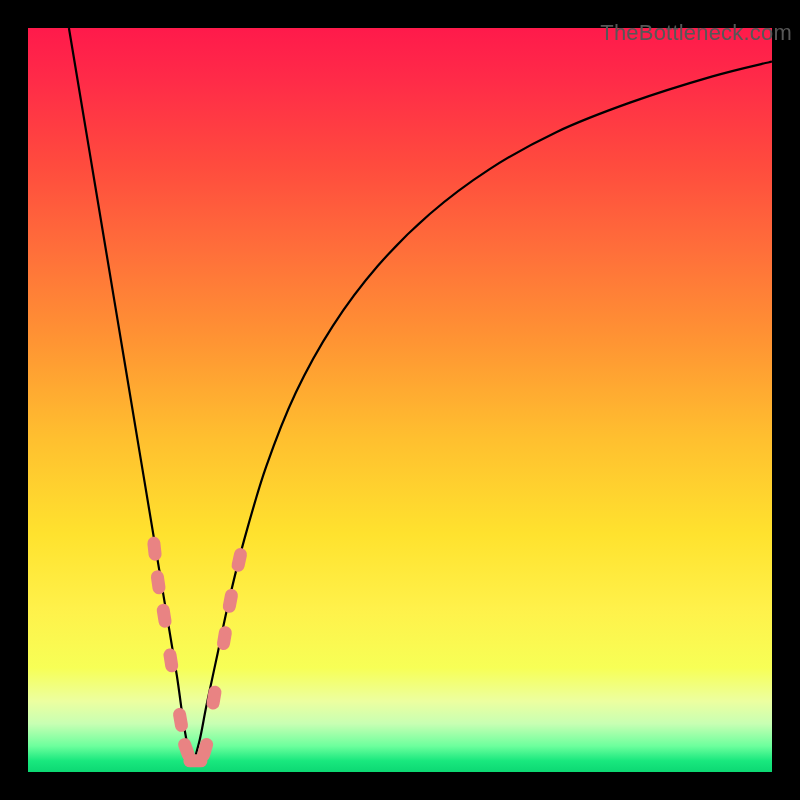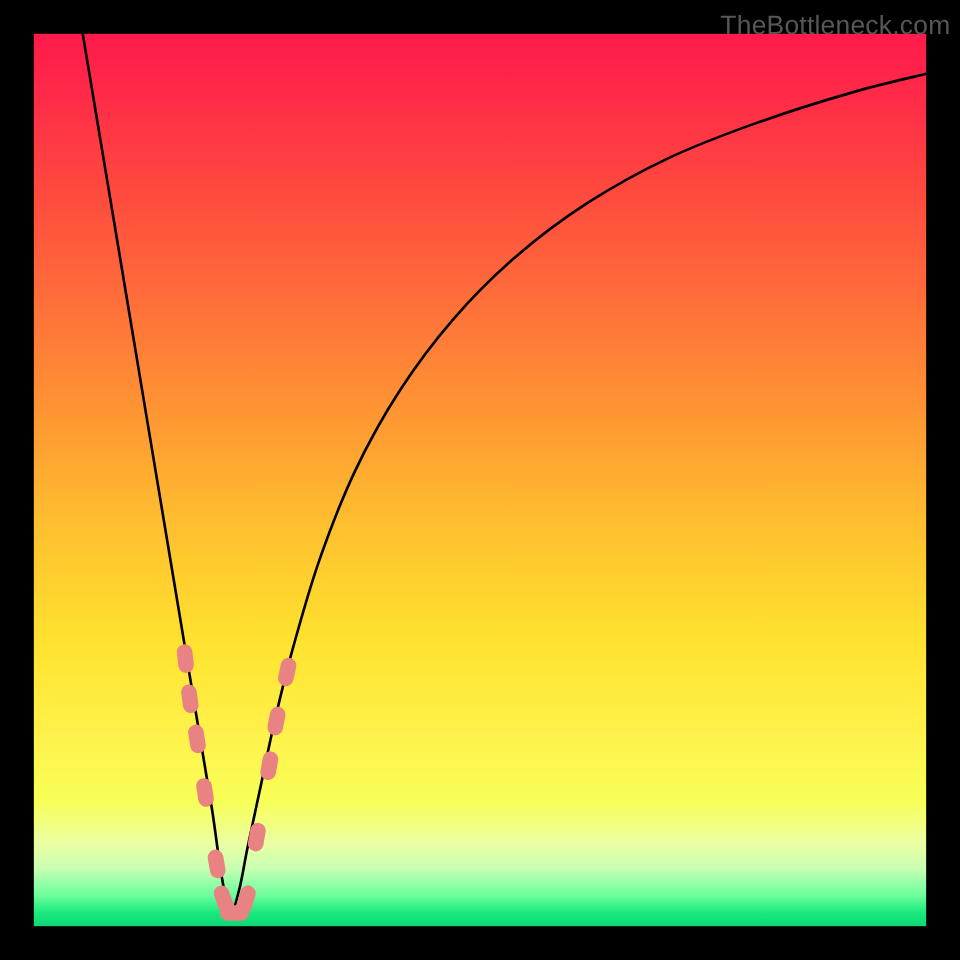--- a/index.html
+++ b/index.html
@@ -29,21 +29,21 @@
   svg.plot {
     position: absolute;
     left: 0;
     top: 0;
     width: 744px;
     height: 744px;
     overflow: visible;
   }
   .watermark {
     position: absolute;
-    top: 8px;
+    top: 20px;
     right: 8px;
     color: #575757;
     font-size: 22px;
     font-weight: 500;
     letter-spacing: 0.2px;
     user-select: none;
   }
 </style>
 </head>
 <body>

